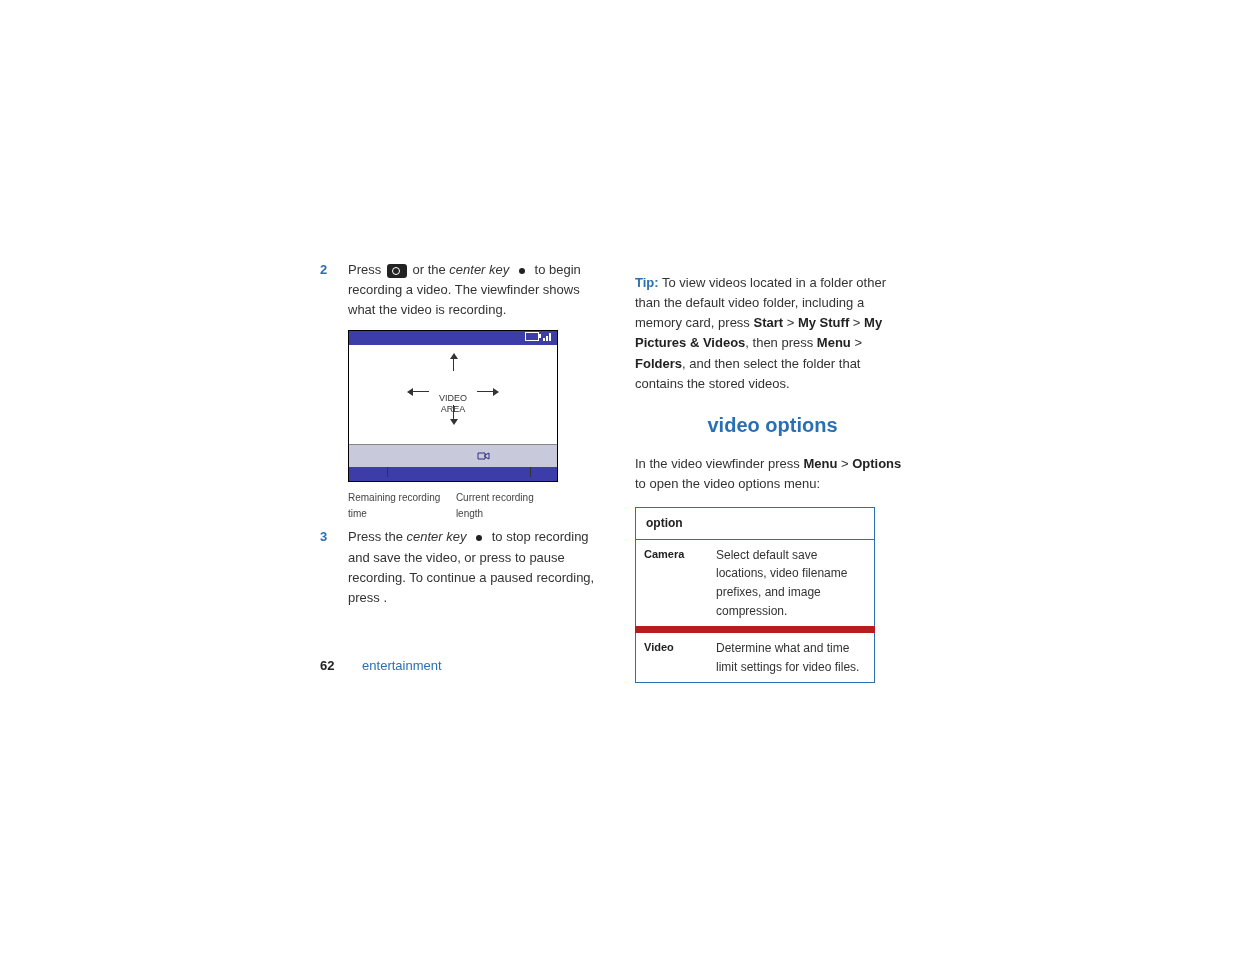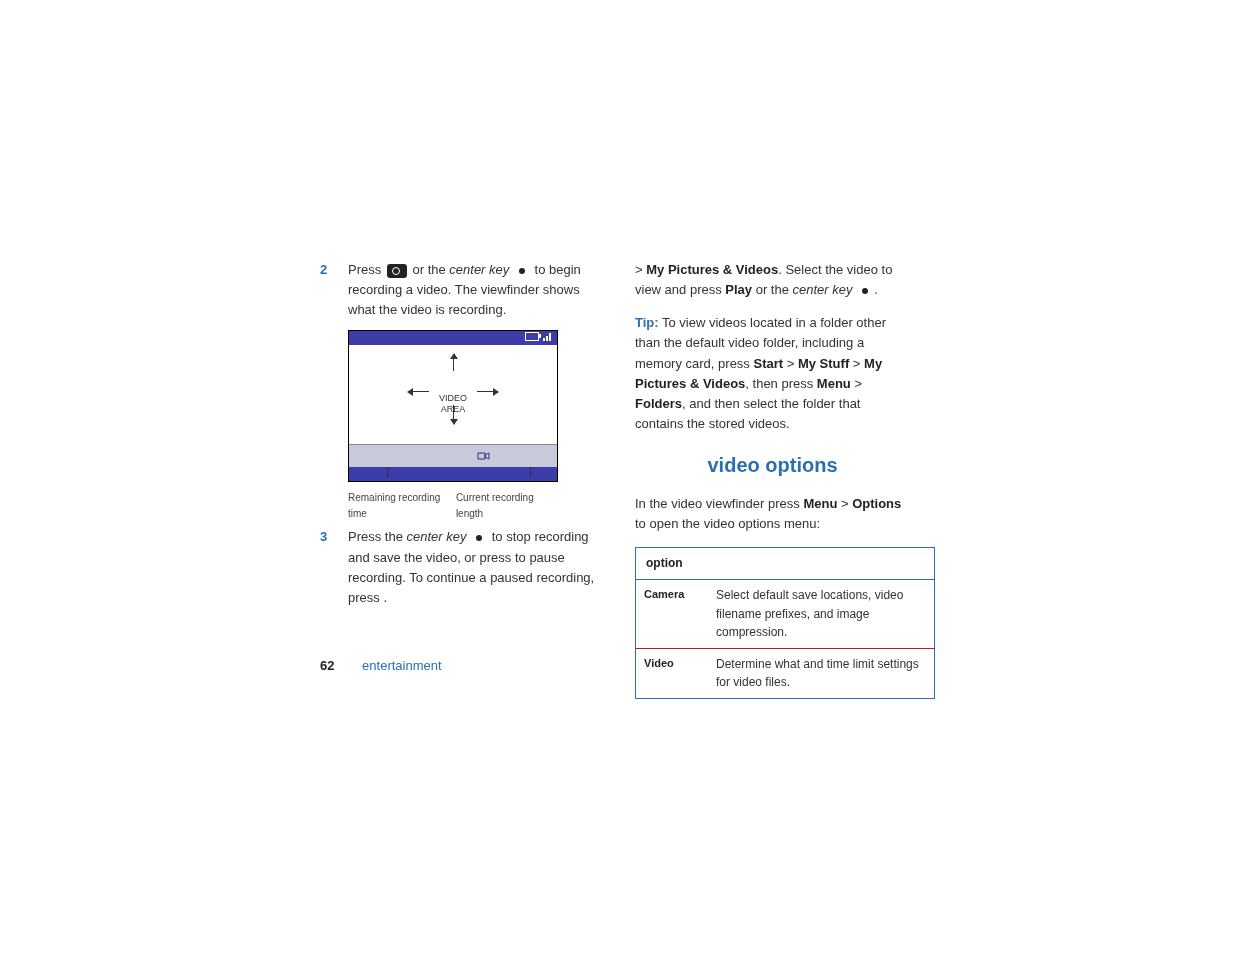--- a/index.html
+++ b/index.html
@@ -154,34 +154,34 @@
     font-weight:bold;
     font-size:20px;
     margin:16px 0 8px;
     text-align:center;
   }
 
   
   .opt-table {
     border:1.5px solid #2b6fb3;
     border-collapse:collapse;
-    width:300px;
+    width:240px;
     font-size:12px;
   }
   .opt-table th {
     text-align:left;
     padding:6px 10px;
     border-bottom:1.5px solid #2b6fb3;
     font-weight:bold;
     color:#222;
   }
   .opt-table td {
     padding:6px 8px;
     vertical-align:top;
-    border-bottom:1px solid #b91c1c;
+    border-bottom:7px solid #b91c1c;
   }
   .opt-table tr:last-child td { border-bottom:none; }
   .opt-name { font-family:Arial; font-size:11px; font-weight:bold; color:#222; width:56px;}
 
   .footer {
     position:absolute;
     left:320px;
     top:658px;
     font-size:13px;
   }
@@ -261,24 +261,20 @@
           <span class="icon-center"></span><span> to stop recording and save the video, or press </span><span class="bold"></span><span> to pause recording. To continue a paused recording, press </span><span class="bold"></span><span>.</span>
         </div>
       </div>
 
       <div class="step">
         <div class="step-num"></div>
       </div>
     </div>
 
     <div class="col col-r">
-      <p style="margin-top:0">
-        <span>&gt; </span><span class="bold">My Pictures &amp; Videos</span><span>. Select the video to view and press </span><span class="bold">Play</span><span> or the </span><span class="italic">center key</span>
-        <span class="icon-center"></span><span>.</span>
-      </p>
 
       <p>
         <span class="tip-label">Tip:</span><span> To view videos located in a folder other than the default video folder, including a memory card, press </span><span class="bold">Start</span><span> &gt; </span><span class="bold">My Stuff</span><span> &gt; </span><span class="bold">My Pictures &amp; Videos</span><span>, then press </span><span class="bold">Menu</span><span> &gt; </span><span class="bold">Folders</span><span>, and then select the folder that contains the stored videos.</span>
       </p>
 
       <h2 class="sub">video options</h2>
 
       <p>
         <span>In the video viewfinder press </span><span class="bold">Menu</span><span> &gt; </span><span class="bold">Options</span><span> to open the video options menu:</span>
       </p>

